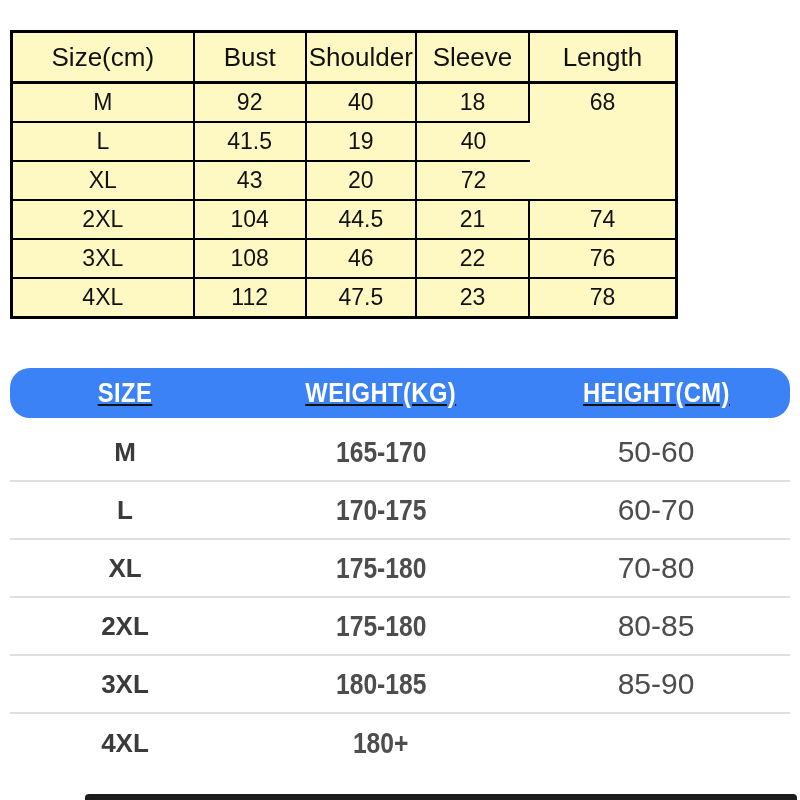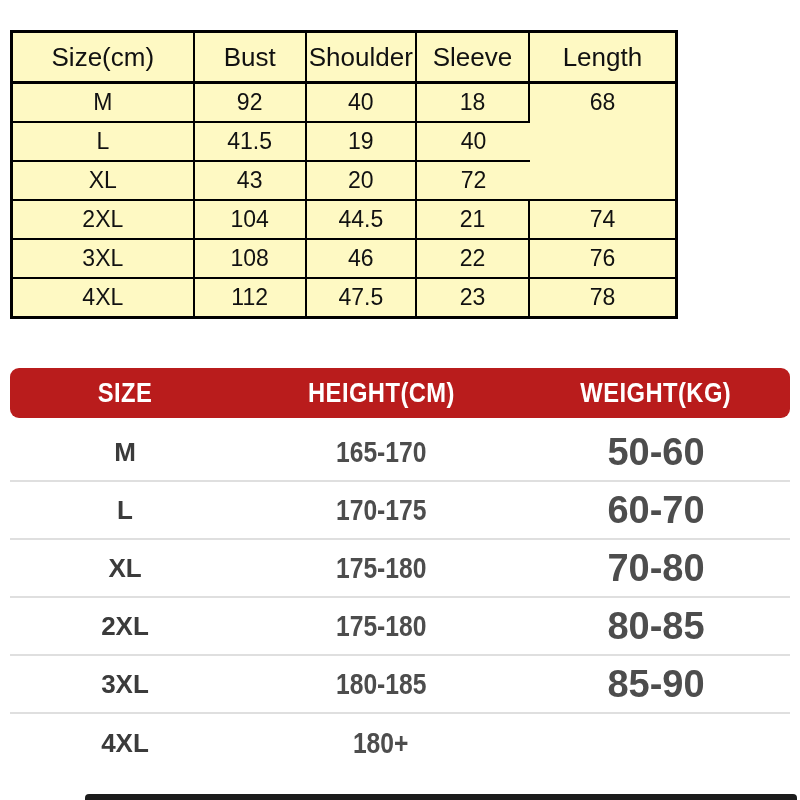--- a/index.html
+++ b/index.html
@@ -46,25 +46,26 @@
     border-bottom: 1px solid #000000;
   }
 
   
   .dark-bar {
     position: absolute;
     left: 10px;
     top: 368px;
     width: 780px;
     height: 50px;
-    background: #b91c1c;
-    border-radius: 9px;
+    background: #3b82f6;
+    border-radius: 20px;
     display: grid;
     grid-template-columns: 230fr 282fr 268fr;
     align-items: center;
+    text-decoration: underline;
   }
   .db-cell {
     display: flex;
     align-items: center;
     justify-content: center;
   }
   .db-cell span {
     display: inline-block;
     color: #ffffff;
     font-size: 27px;
@@ -99,22 +100,22 @@
     color: #3b3b3b;
   }
   .fit-height {
     display: inline-block;
     font-size: 29px;
     font-weight: bold;
     color: #4d4d4d;
     transform: scaleX(0.85);
   }
   .fit-weight {
-    font-size: 38px;
-    font-weight: bold;
+    font-size: 30px;
+    font-weight: normal;
     color: #4d4d4d;
   }
 
   
   .partial-bar {
     position: absolute;
     left: 85px;
     width: 712px;
     height: 6px;
     bottom: 0;
@@ -175,25 +176,25 @@
       <div class="st-cell">23</div>
       <div class="st-cell">78</div>
     </div>
   </div>
 
   <div class="dark-bar">
     <div class="db-cell">
         <span>SIZE</span>
       </div>
     <div class="db-cell">
+        <span>WEIGHT(KG)</span>
+      </div>
+    <div class="db-cell">
         <span>HEIGHT(CM)</span>
       </div>
-    <div class="db-cell">
-        <span>WEIGHT(KG)</span>
-      </div>
   </div>
 
   <div class="fit-rows">
     <div class="fit-row">
       <div class="fit-cell">
           <span class="fit-size">M</span>
         </div>
       <div class="fit-cell">
           <span class="fit-height">165-170</span>
         </div>

